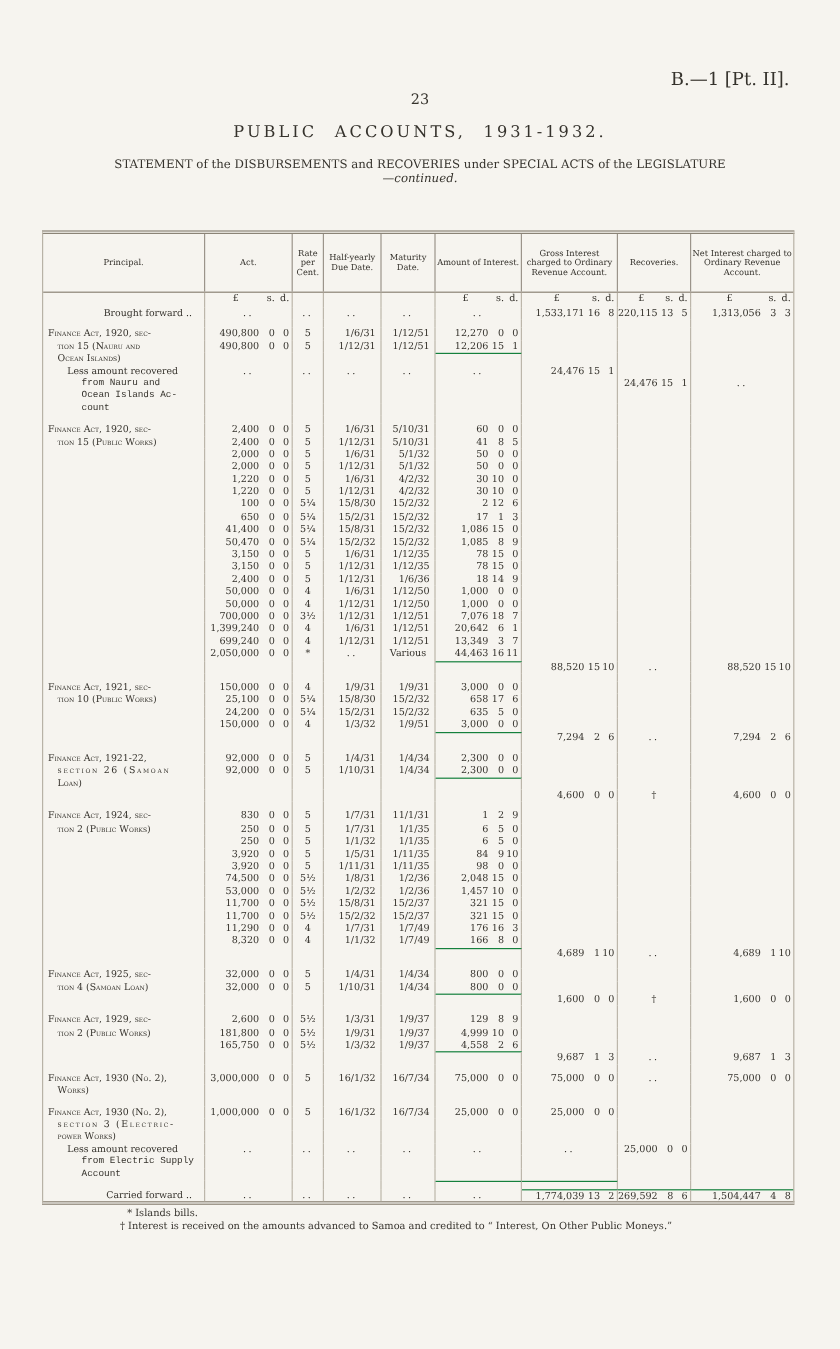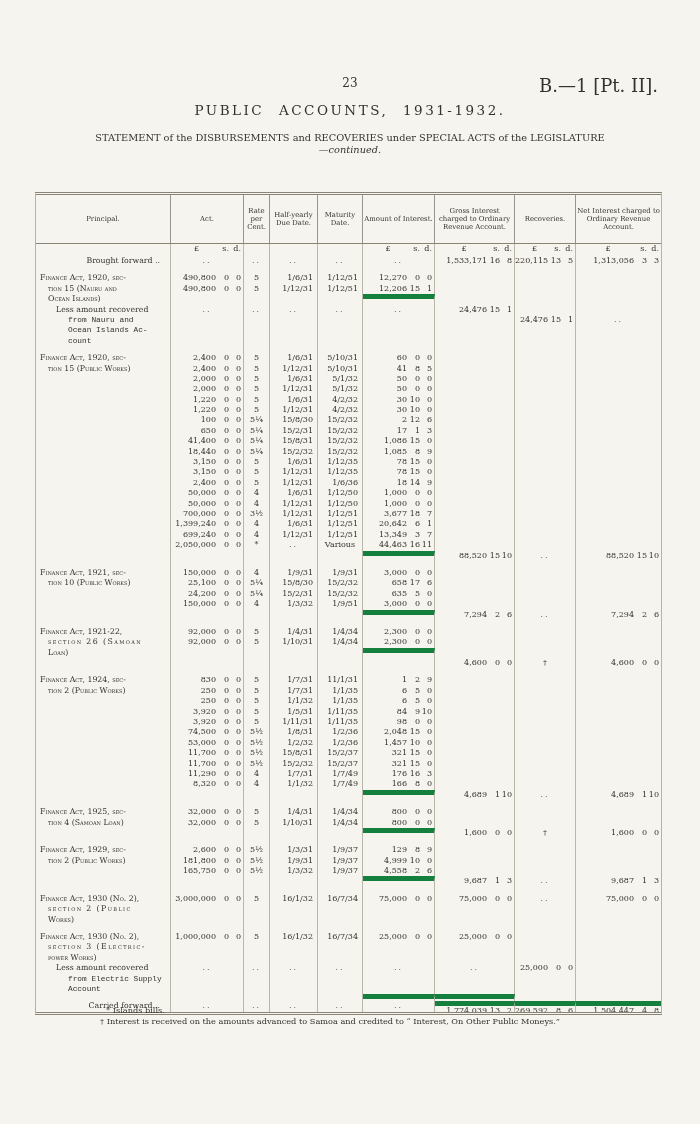--- a/index.html
+++ b/index.html
@@ -5,21 +5,21 @@
   * { margin:0; padding:0; box-sizing:border-box; }
   html,body { background:#e8e6e0; }
   .page {
     position:relative; width:700px; height:1124px;
     background:#f6f4ef; color:#35322c;
     font-family:"DejaVu Serif", "Liberation Serif", serif;
     overflow:hidden;
   }
   .hdr-line { position:relative; padding-top:76px; height:94px; }
   .page-num { position:absolute; left:0; right:0; top:76px; text-align:center; font-size:12px; }
-  .doc-ref  { position:absolute; right:42px; top:75px; font-size:18px; }
+  .doc-ref  { position:absolute; right:42px; top:57px; font-size:15px; }
   .title { text-align:center; font-size:13.5px; letter-spacing:2.5px; word-spacing:8px; margin-top:8px; }
   .stmt  { text-align:center; font-size:9.8px; margin-top:14px; line-height:11.5px; padding:0 26px; }
   .stmt-cont { text-align:center; font-style:italic; font-size:9.8px; }
   .caption { text-align:center; font-size:9.8px; margin-top:9px; }
   .caption b { font-weight:bold; }
   .caption i { font-style:italic; font-weight:normal; }
 
   .tbl {
     position:absolute; left:35px; top:192px; width:627px;
     border-top:3px double #8a8376; border-bottom:3px double #8a8376;
@@ -35,21 +35,21 @@
   }
   .hc:nth-child(9), .c:nth-child(9) { border-right:none; }
 
   .trow { height:10.4px; }
   .trow.mhrow { height:12px; }
   .trow.sp { height:7px; }
   .c {
     border-right:1px solid #bcb6aa; font-size:8px; line-height:10.4px;
     overflow:hidden; white-space:nowrap;
   }
-  .c.rl { border-top:5px solid #15803d; }
+  .c.rl { border-top:1px solid #15803d; }
   .act { font-size:7.8px; padding-left:4px; }
   .a-sec  { font-variant:small-caps; }
   .a-cont { font-variant:small-caps; padding-left:12px; }
   .a-contsp { font-variant:small-caps; padding-left:12px; letter-spacing:1.4px; }
   .a-less { padding-left:20px; }
   .a-less2 { padding-left:32px;font-family:Liberation Mono, monospace; }
   .a-right { text-align:right; padding-right:10px; }
   .ctr { text-align:center; }
   .rt  { text-align:right; padding-right:4px; }
   .dots { letter-spacing:2px; }
@@ -431,21 +431,21 @@
             <span class="ls">15</span>
             <span class="ld">0</span>
           </div>
           <div class="c"></div>
           <div class="c"></div>
           <div class="c"></div>
         </div>
         <div class="grid trow">
           <div class="c act "></div>
           <div class="c mon">
-            <span class="lp">18,440</span>
+            <span class="lp">50,470</span>
             <span class="ls">0</span>
             <span class="ld">0</span>
           </div>
           <div class="c ctr">5¼</div>
           <div class="c rt">15/2/32</div>
           <div class="c rt">15/2/32</div>
           <div class="c mon">
             <span class="lp">1,085</span>
             <span class="ls">8</span>
             <span class="ld">9</span>
@@ -553,21 +553,21 @@
           <div class="c act "></div>
           <div class="c mon">
             <span class="lp">700,000</span>
             <span class="ls">0</span>
             <span class="ld">0</span>
           </div>
           <div class="c ctr">3½</div>
           <div class="c rt">1/12/31</div>
           <div class="c rt">1/12/51</div>
           <div class="c mon">
-            <span class="lp">3,677</span>
+            <span class="lp">7,076</span>
             <span class="ls">18</span>
             <span class="ld">7</span>
           </div>
           <div class="c"></div>
           <div class="c"></div>
           <div class="c"></div>
         </div>
         <div class="grid trow">
           <div class="c act "></div>
           <div class="c mon">
@@ -1253,31 +1253,20 @@
             <span class="lp">75,000</span>
             <span class="ls">0</span>
             <span class="ld">0</span>
           </div>
           <div class="c ctr"><span class="dots">..</span></div>
           <div class="c mon">
             <span class="lp">75,000</span>
             <span class="ls">0</span>
             <span class="ld">0</span>
           </div>
-        </div>
-        <div class="grid trow">
-          <div class="c act a-contsp">section 2 (Public</div>
-          <div class="c"></div>
-          <div class="c"></div>
-          <div class="c"></div>
-          <div class="c"></div>
-          <div class="c"></div>
-          <div class="c"></div>
-          <div class="c"></div>
-          <div class="c"></div>
         </div>
         <div class="grid trow">
           <div class="c act a-cont">Works)</div>
           <div class="c"></div>
           <div class="c"></div>
           <div class="c"></div>
           <div class="c"></div>
           <div class="c"></div>
           <div class="c"></div>
           <div class="c"></div>

